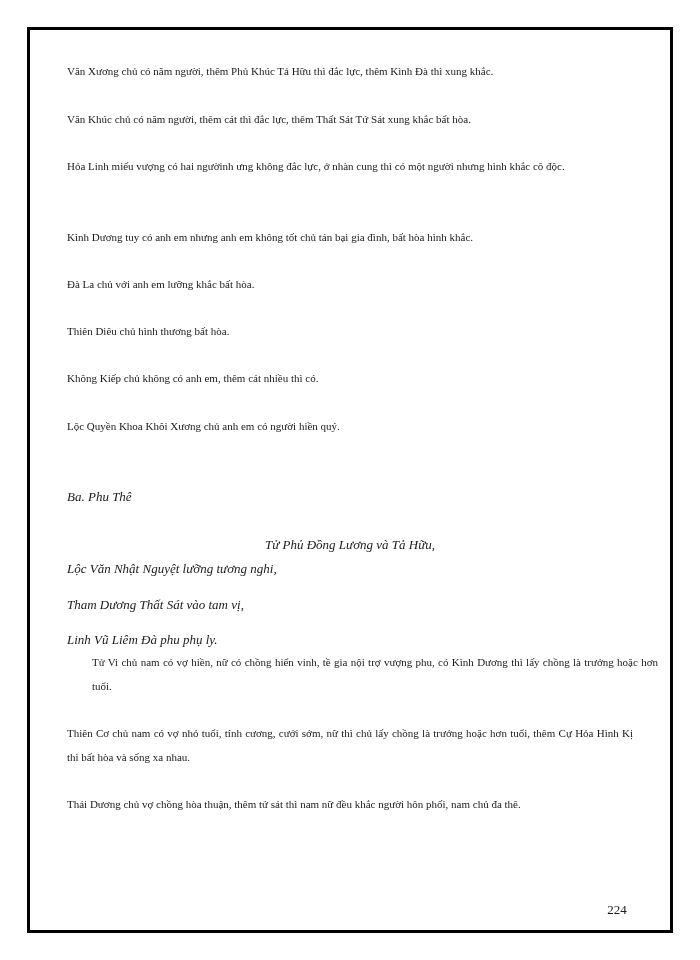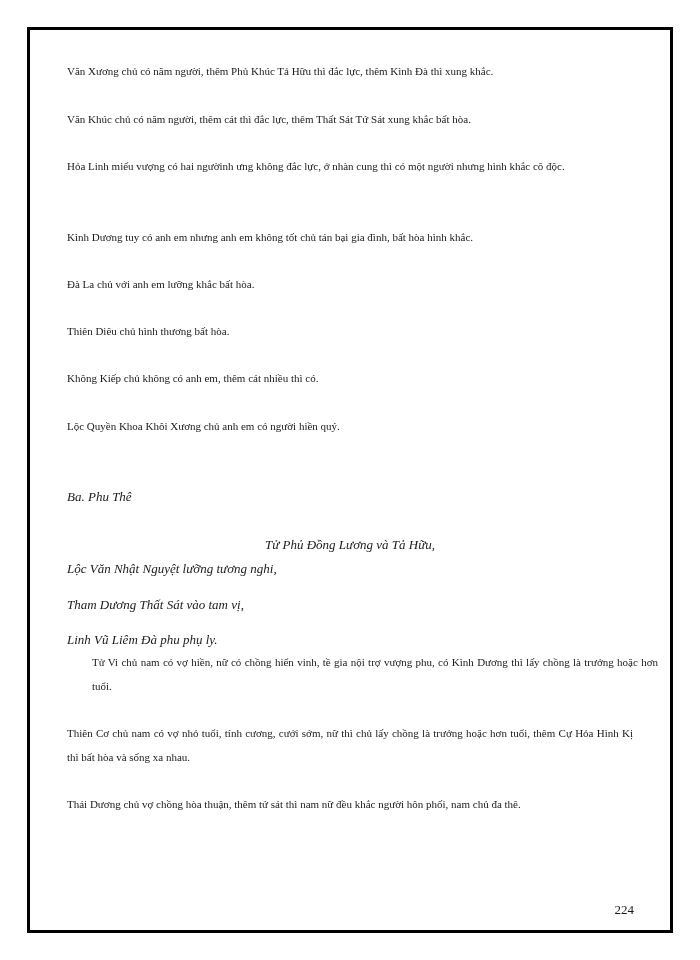--- a/index.html
+++ b/index.html
@@ -51,21 +51,21 @@
       font-style: italic;
     }
     .poem {
       font-style: italic;
     }
     .page-number {
       position: absolute;
       left: 600px;
       top: 900px;
       width: 34px;
-      text-align: right;
+      text-align: center;
       font-size: 13px;
       line-height: 20px;
     }
   </style>
 </head>
 <body>
 
 <div class="page-frame"></div>
 
 <div class="content">

